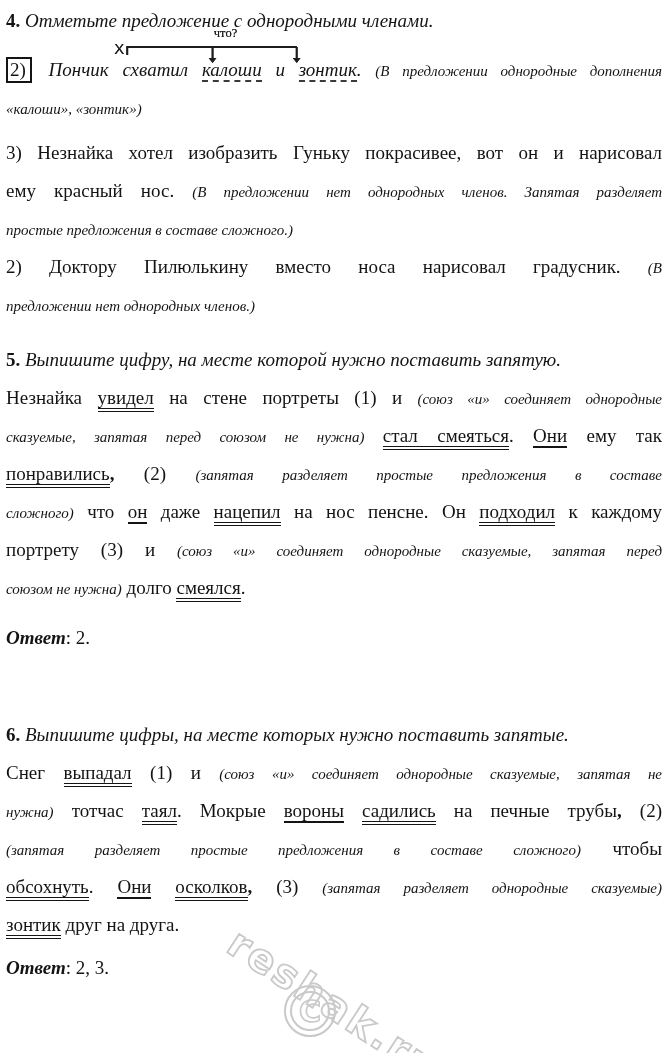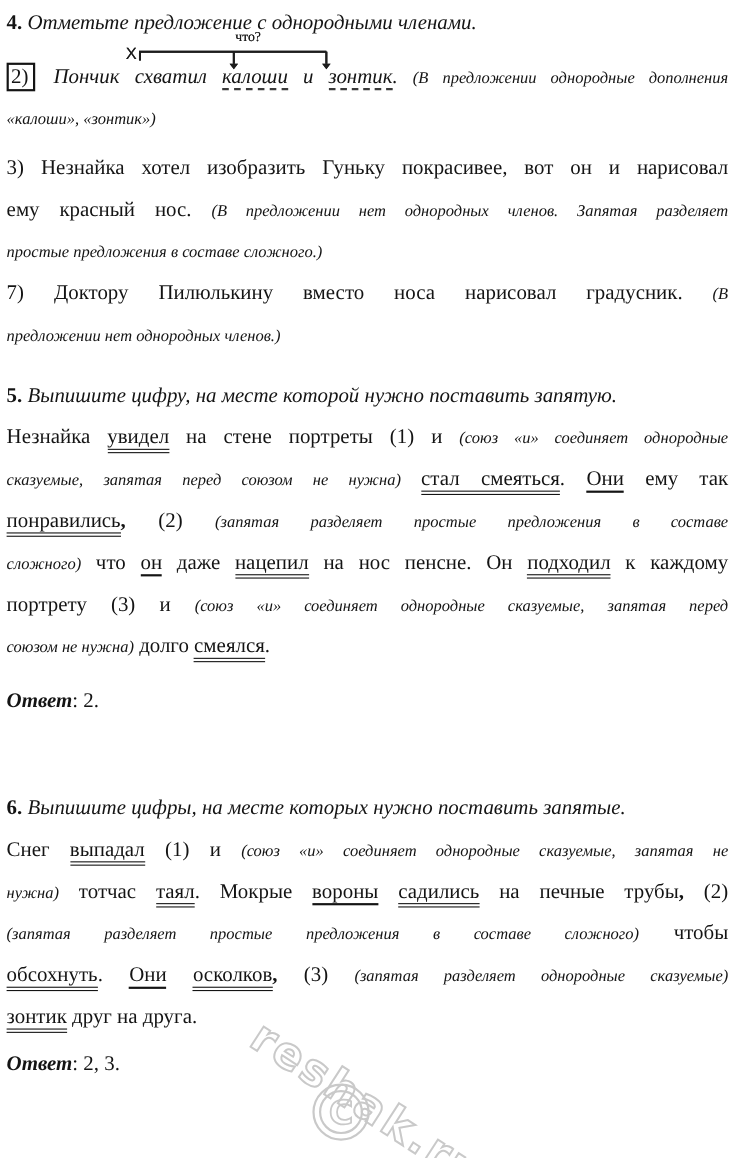--- a/index.html
+++ b/index.html
@@ -78,21 +78,21 @@
           <text x="219.52670625" y="20" text-anchor="middle" font-family="Liberation Serif, serif" font-size="12.5" fill="#1d1d1d">что?</text>
           <text x="108.24625" y="37" font-family="Liberation Sans, sans-serif" font-size="15" fill="#1d1d1d">X</text>
         </svg>
       </div>
       <div class="para" style="margin-top: 7px;">
         <div class="line"><span>3) Незнайка хотел изобразить Гуньку покрасивее, вот он и нарисовал</span></div>
         <div class="line"><span>ему красный нос. </span><span class="i">(В предложении нет однородных членов. Запятая разделяет</span></div>
         <div class="line end"><span class="i">простые предложения в составе сложного.)</span></div>
       </div>
       <div class="para">
-        <div class="line"><span>7) Доктору Пилюлькину вместо носа нарисовал градусник. </span><span class="i">(В</span></div>
+        <div class="line"><span>2) Доктору Пилюлькину вместо носа нарисовал градусник. </span><span class="i">(В</span></div>
         <div class="line end"><span class="i">предложении нет однородных членов.)</span></div>
       </div>
     </div>
     <div>
       <div class="para" style="margin-top: 17px;">
         <div class="line end"><span class="b">5.</span><span> </span><span class="instr">Выпишите цифру, на месте которой нужно поставить запятую.</span></div>
       </div>
       <div class="para">
         <div class="line"><span>Незнайка </span><span class="u2">увидел</span><span> на стене портреты (1) и </span><span class="i">(союз «и» соединяет однородные</span></div>
         <div class="line"><span class="i">сказуемые, запятая перед союзом не нужна) </span><span class="u2">стал смеяться</span><span>. </span><span class="u1">Они</span><span> ему так</span></div>

